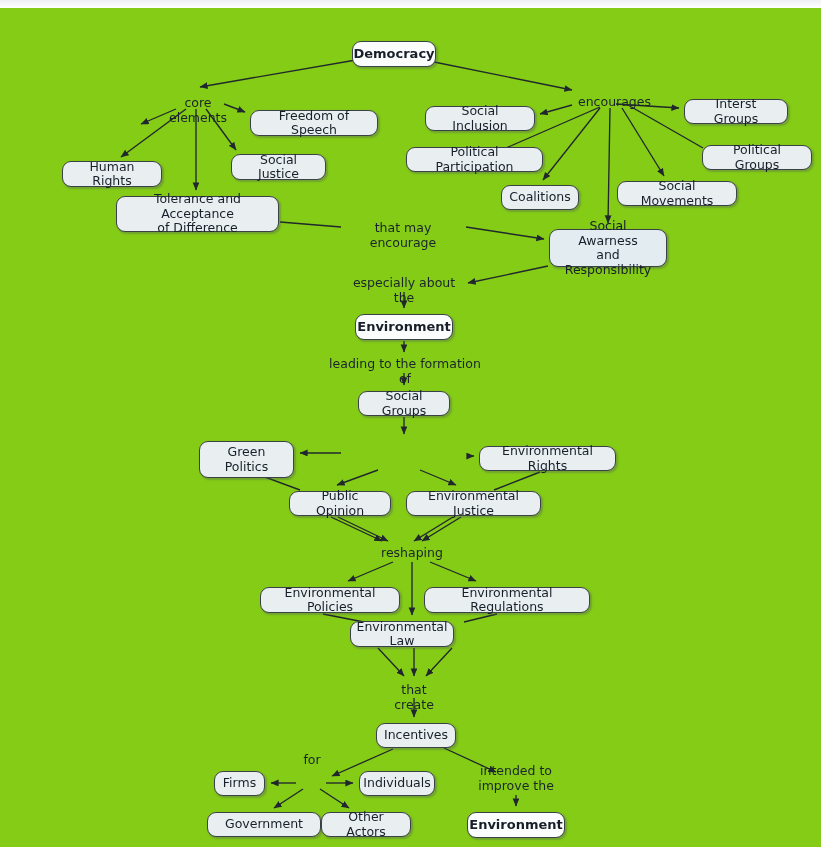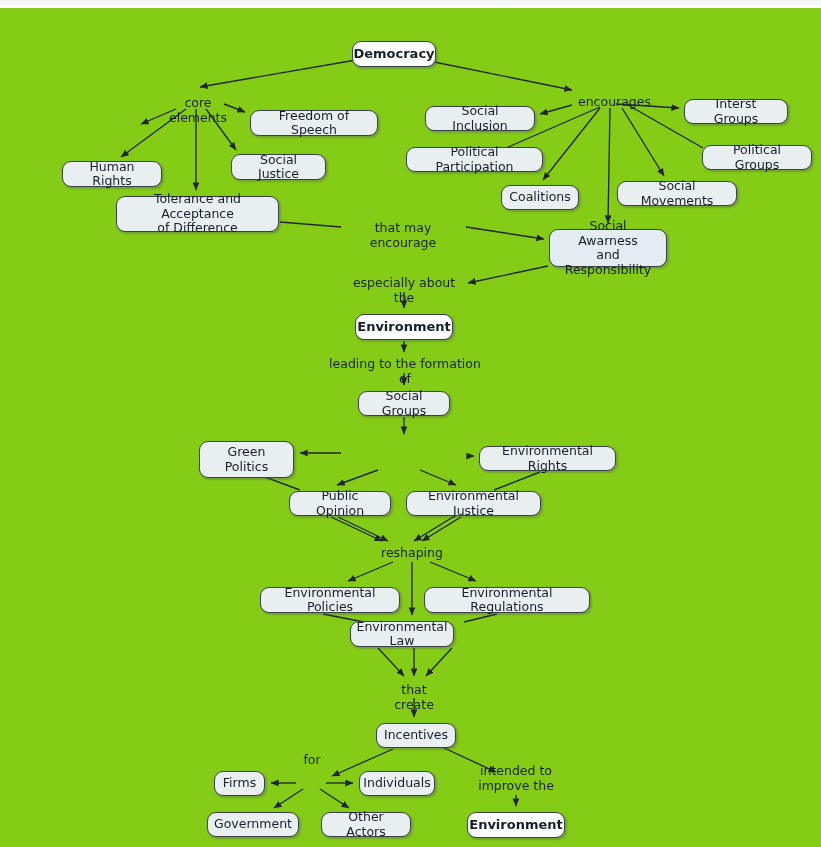--- a/index.html
+++ b/index.html
@@ -171,21 +171,21 @@
   <div class="node" style="left:199px;top:441px;width:95px;height:37px;">Green Politics</div>
   <div class="node" style="left:479px;top:446px;width:137px;height:25px;">Environmental Rights</div>
   <div class="node" style="left:289px;top:491px;width:102px;height:25px;">Public Opinion</div>
   <div class="node" style="left:406px;top:491px;width:135px;height:25px;">Environmental Justice</div>
   <div class="node" style="left:260px;top:587px;width:140px;height:26px;">Environmental Policies</div>
   <div class="node" style="left:424px;top:587px;width:166px;height:26px;">Environmental Regulations</div>
   <div class="node" style="left:350px;top:621px;width:104px;height:26px;">Environmental Law</div>
   <div class="node" style="left:376px;top:723px;width:80px;height:25px;">Incentives</div>
   <div class="node" style="left:214px;top:771px;width:51px;height:25px;">Firms</div>
   <div class="node" style="left:359px;top:771px;width:76px;height:25px;">Individuals</div>
-  <div class="node" style="left:207px;top:812px;width:92px;height:25px;">Government</div>
+  <div class="node" style="left:207px;top:812px;width:114px;height:25px;">Government</div>
   <div class="node" style="left:321px;top:812px;width:90px;height:25px;">Other Actors</div>
   <div class="node white bold" style="left:467px;top:812px;width:98px;height:26px;">Environment</div>
 
   <div class="label" style="left:159px;top:95px;width:78px;">core elements</div>
   <div class="label" style="left:578px;top:94px;width:70px;">encourages</div>
   <div class="label" style="left:344px;top:220px;width:118px;">that may encourage</div>
   <div class="label" style="left:345px;top:275px;width:118px;">especially about the</div>
   <div class="label" style="left:327px;top:356px;width:156px;">leading to the formation of</div>
   <div class="label" style="left:381px;top:545px;width:62px;">reshaping</div>
   <div class="label" style="left:380px;top:682px;width:68px;">that create</div>

